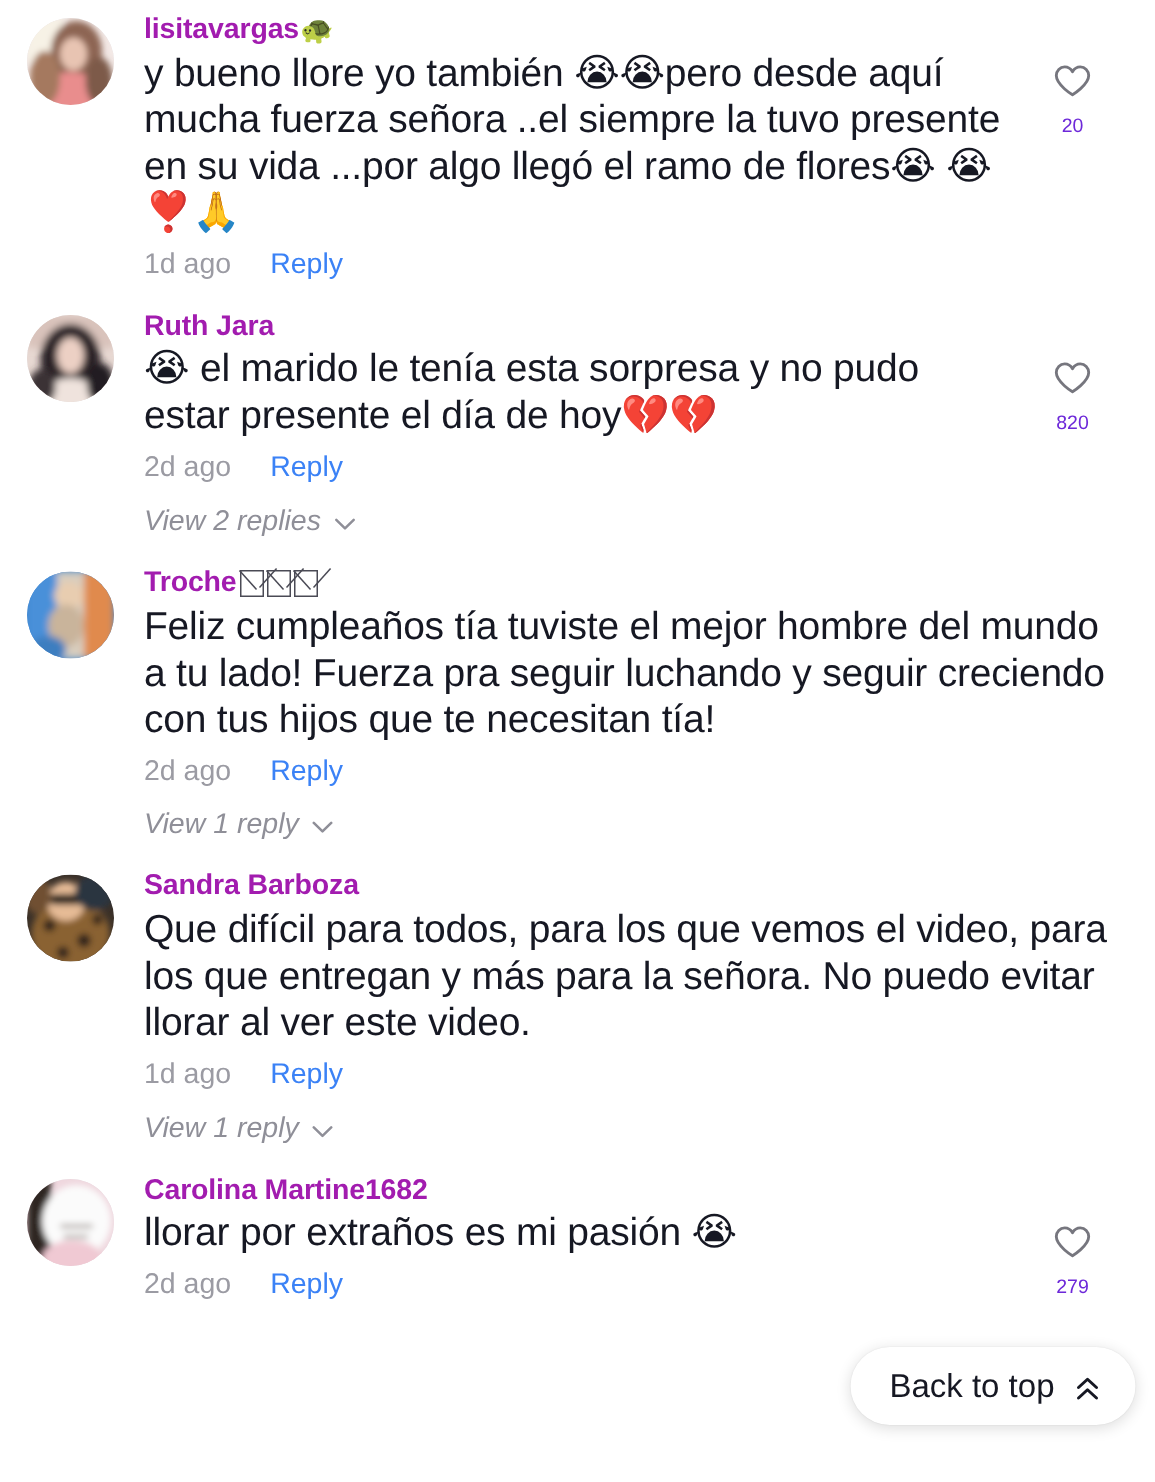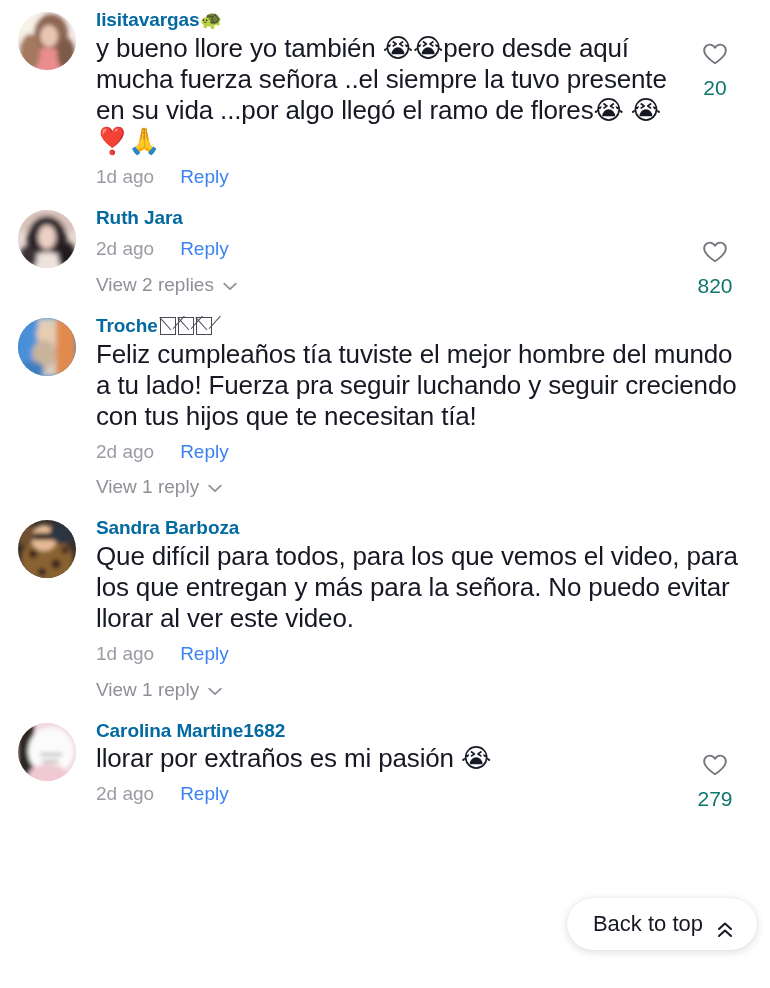--- a/index.html
+++ b/index.html
@@ -52,21 +52,21 @@
   .comment-body {
     flex: 1 1 auto;
     padding-left: 16px;
     padding-right: 6px;
     min-width: 0;
   }
 
   .username {
     font-size: 19px;
     font-weight: 700;
-    color: #0369a1;
+    color: #a21caf;
     line-height: 1.25;
     margin: 0 0 1px 0;
     letter-spacing: -0.1px;
     display: flex;
     align-items: center;
     gap: 1px;
   }
   .username .uname-text { white-space: pre; }
   .name-emoji { font-size: 18px; line-height: 1; }
 
@@ -115,56 +115,57 @@
 
   .view-replies {
     display: flex;
     align-items: center;
     gap: 9px;
     margin-top: 13px;
     font-size: 19px;
     color: #8f8f98;
     cursor: pointer;
     line-height: 1.2;
+    font-style: italic;
   }
   .chev-down {
     width: 14px; height: 9px;
     display: inline-block;
     position: relative;
     top: 1px;
   }
   .chev-down svg { display: block; }
 
   .like-col {
     flex: 0 0 auto;
     width: 74px;
     display: flex;
     flex-direction: column;
     align-items: center;
     padding-top: 34px;
   }
   .heart-icon { width: 26px; height: 24px; }
   .like-count {
-    font-size: 21px;
-    color: #0f766e;
+    font-size: 13px;
+    color: #6d28d9;
     margin-top: 11px;
     line-height: 1;
     text-align: right;
   }
 
   .back-to-top {
     position: absolute;
     right: 13px;
     bottom: 38px;
     background: #ffffff;
     border-radius: 26px;
     box-shadow: 0 2px 10px rgba(0,0,0,0.14), 0 0 1px rgba(0,0,0,0.10);
     padding: 13px 24px 13px 26px;
     display: flex;
-    align-items: flex-end;
+    align-items: center;
     gap: 14px;
     font-size: 22px;
     color: #161823;
     cursor: pointer;
     white-space: nowrap;
     z-index: 20;
   }
   .dbl-chev { width: 16px; height: 18px; display:block; }
 
   .divider-spacer { height: 9px; }
@@ -231,20 +232,21 @@
           <ellipse cx="10" cy="48" rx="9" ry="12" fill="#3a3134"></ellipse>
           <ellipse cx="49" cy="46" rx="9" ry="14" fill="#241e20"></ellipse>
         </g>
       </svg>
         </div>
       </div>
       <div class="comment-body">
         <div class="username">
           <span class="uname-text">Ruth Jara</span>
         </div>
+        <div class="comment-text">😭 el marido le tenía esta sorpresa y no pudo estar presente el día de hoy💔💔</div>
         <div class="meta-row">
           <span class="meta-time">2d ago</span>
           <span class="meta-reply">Reply</span>
         </div>
         <div class="view-replies">
           <span>View 2 replies</span>
           <span class="chev-down">
             <svg viewBox="0 0 14 9" fill="none" xmlns="http://www.w3.org/2000/svg">
     <path d="M1.2 1.6 L7 7.2 L12.8 1.6" stroke="#8f8f98" stroke-width="1.7" stroke-linecap="round" stroke-linejoin="round"></path>
   </svg>

